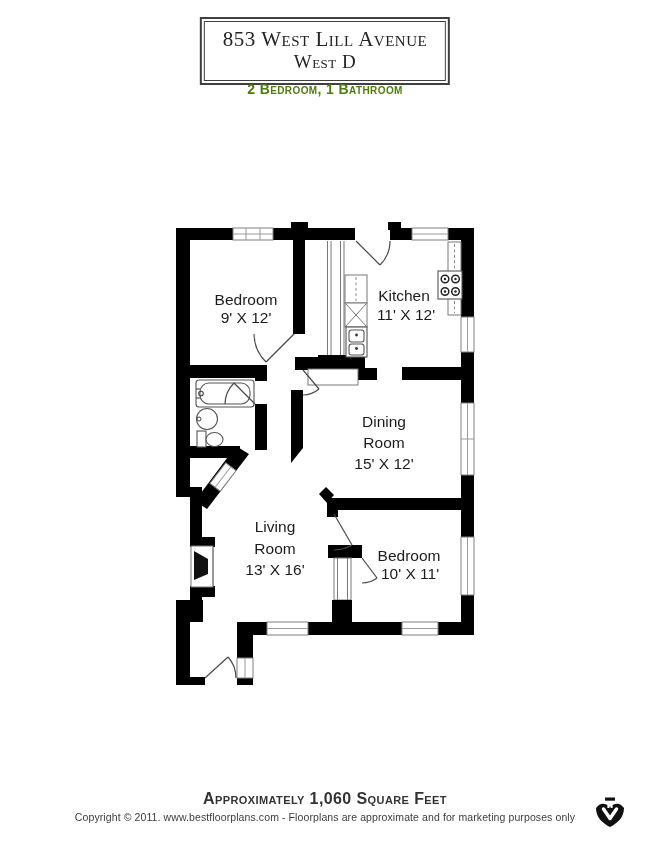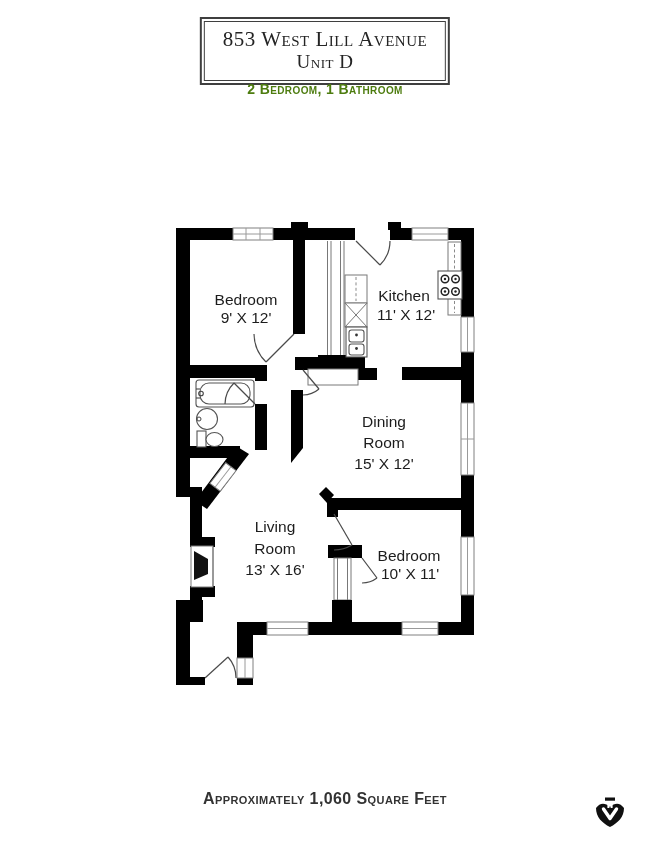--- a/index.html
+++ b/index.html
@@ -71,21 +71,21 @@
   .logo{position:absolute;left:592px;top:796px;width:36px;height:36px;}
 </style>
 </head>
 <body>
 
 <div class="page">
 
   <div class="title-box">
     <div class="title-box-inner">
       <div class="title-line1">853 West Lill Avenue</div>
-      <div class="title-line2">Unit D</div>
+      <div class="title-line2">West D</div>
     </div>
   </div>
   <div class="subtitle">2 Bedroom, 1 Bathroom</div>
 
   <svg class="plan" width="650" height="842" viewBox="0 0 650 842">
 
     <g>
 
       <rect class="wall" x="176" y="228" width="57" height="12"></rect>
       <rect class="wall" x="273" y="228" width="82" height="12"></rect>
@@ -302,20 +302,21 @@
       <text class="roomname" x="275" y="532">Living</text>
       <text class="roomname" x="275" y="554">Room</text>
       <text class="roomdims" x="275" y="575">13' X 16'</text>
 
       <text class="roomname" x="409" y="561">Bedroom</text>
       <text class="roomdims" x="410" y="579">10' X 11'</text>
     </g>
   </svg>
 
   <div class="area-text">Approximately 1,060 Square Feet</div>
+  <div class="copyright">Copyright © 2011. www.bestfloorplans.com - Floorplans are approximate and for marketing purposes only</div>
 
   <svg class="logo" viewBox="0 0 36 36">
     <rect x="13" y="1.5" width="10" height="3.2" fill="#101010"></rect>
     <path d="M18 31 C10 27 4 21 4 12 C8 6.5 13 6.5 18 11 C23 6.5 28 6.5 32 12 C32 21 26 27 18 31 Z" fill="#101010"></path>
     <path d="M11.5 13 L18 22.5 L24.5 13" fill="none" stroke="#fff" stroke-width="3.4" stroke-linecap="round" stroke-linejoin="round"></path>
     <rect x="15.4" y="8.6" width="2" height="3.4" fill="#fff"></rect>
     <rect x="18.6" y="8.6" width="2" height="3.4" fill="#fff"></rect>
   </svg>
 
 </div>

